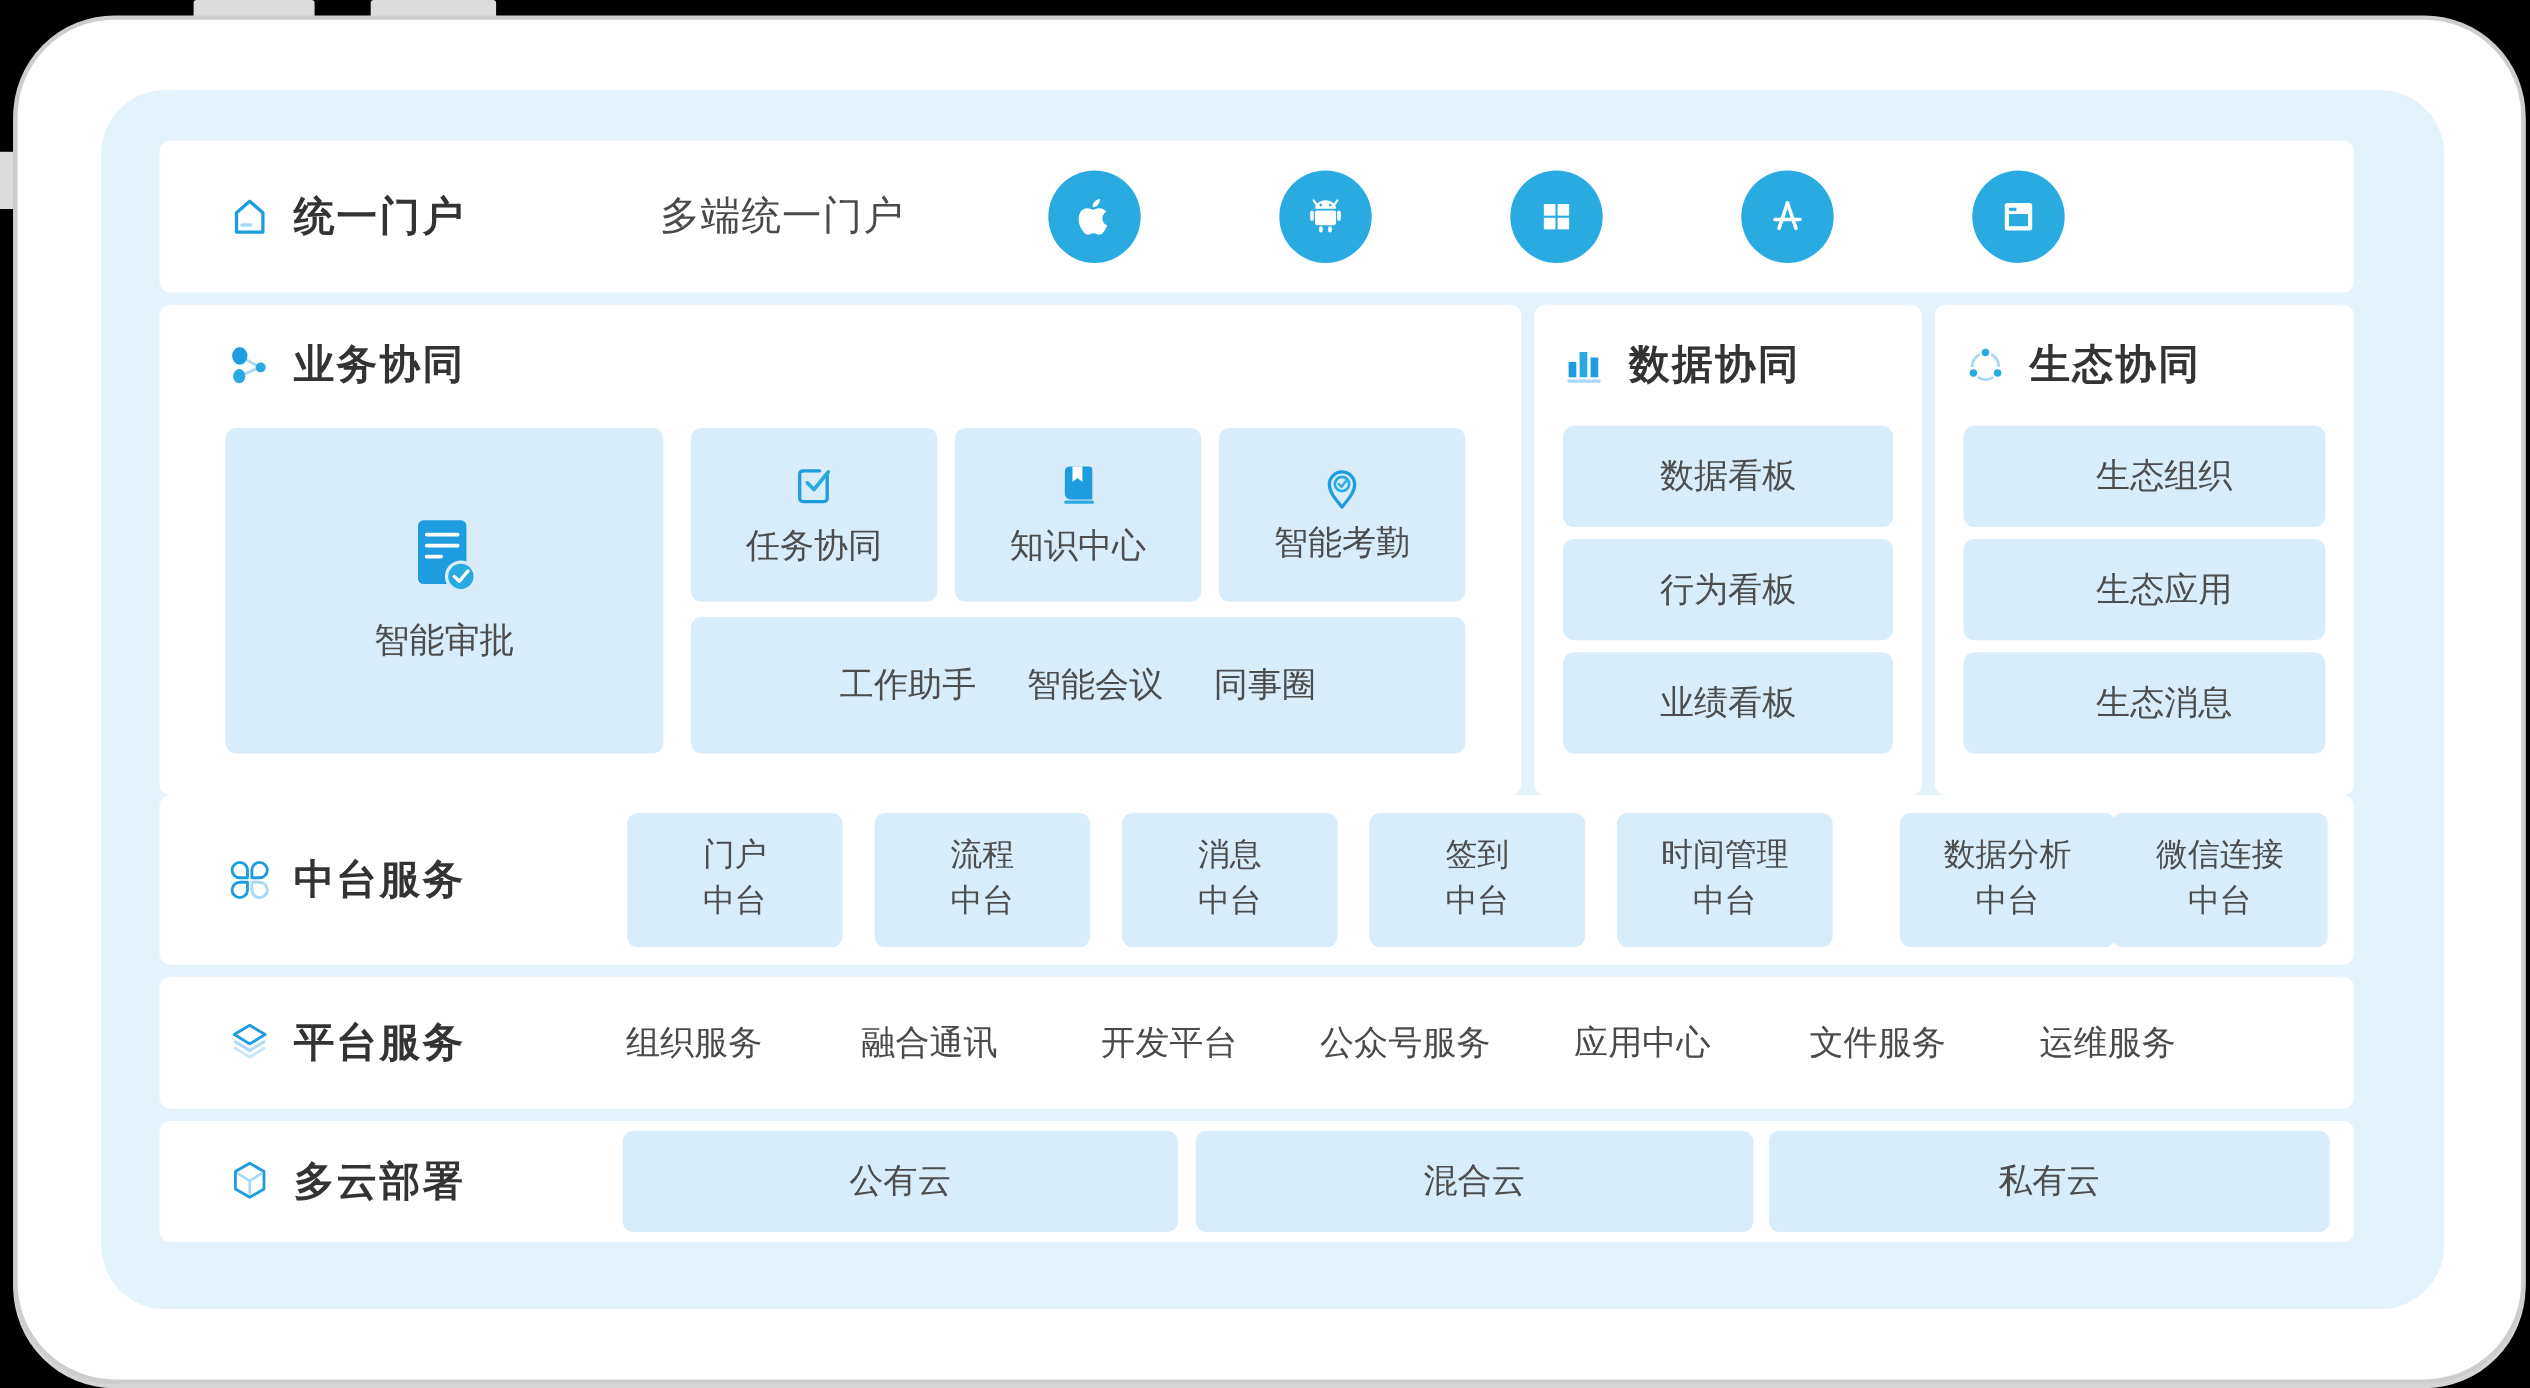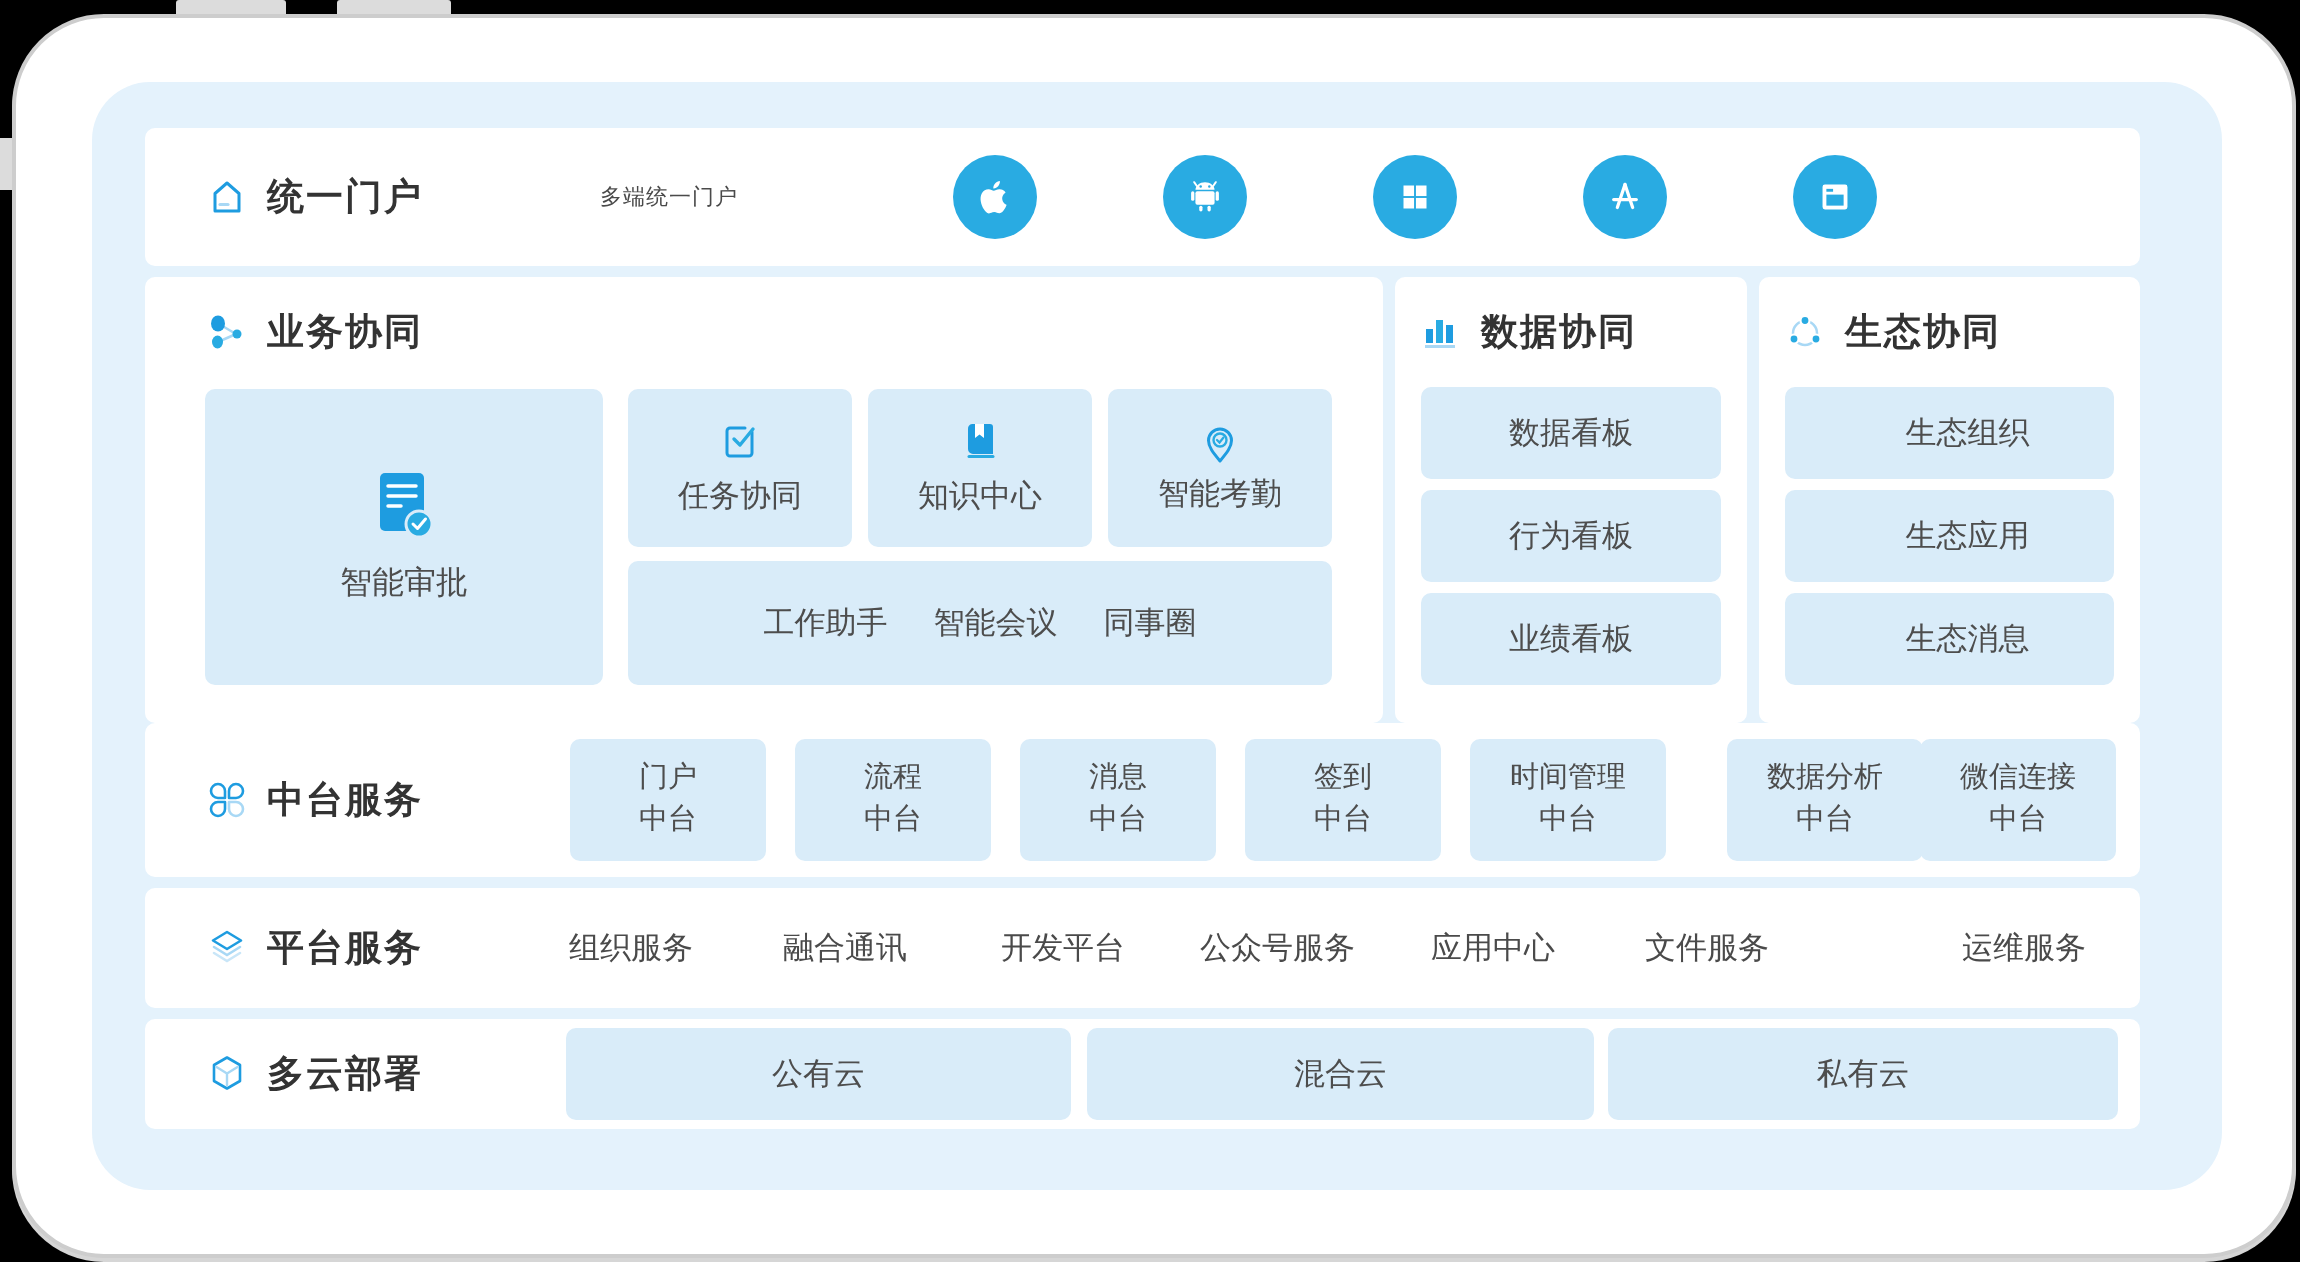--- a/index.html
+++ b/index.html
@@ -20,21 +20,21 @@
   .panel{position:relative;background:#fff;border-radius:10px;height:446px;box-sizing:border-box;}
   .sec-head{position:absolute;display:flex;align-items:center;gap:20px;}
   .sec-title{font-size:37px;font-weight:700;color:#333;letter-spacing:2px;white-space:nowrap;}
   .card{position:absolute;background:#D9ECF9;border-radius:10px;color:#4d4d4d;
     display:flex;align-items:center;justify-content:center;font-size:31px;box-sizing:border-box;}
   .card.col{flex-direction:column;}
   
   .portal{height:138px;}
   .portal .sec-head{left:62px;top:50%;transform:translateY(-50%);}
   .portal-sub{position:absolute;left:455px;top:50%;transform:translateY(-50%);
-    font-size:22px;color:#4a4a4a;letter-spacing:1px;}
+    font-size:36px;color:#4a4a4a;letter-spacing:1px;}
   .platform-circles{position:absolute;left:808px;top:50%;transform:translateY(-50%);
     display:flex;gap:126px;}
   .pcircle{width:84px;height:84px;border-radius:50%;background:#29ABE2;
     display:flex;align-items:center;justify-content:center;}
   
   .p-business{width:1238px;}
   .p-business .sec-head{left:62px;top:30px;}
   .p-data{width:352px;}
   .p-data .sec-head{left:26px;top:30px;}
   .p-eco{width:381px;}
@@ -50,21 +50,21 @@
   
   .middle{height:154px;}
   .middle .sec-head,.platform .sec-head,.cloud .sec-head{left:62px;top:50%;transform:translateY(-50%);}
   .mcard{top:16px;width:196px;height:122px;font-size:29px;line-height:42px;text-align:center;flex-direction:column;}
   .m0{left:425px;} .m1{left:650px;} .m2{left:875px;} .m3{left:1100px;}
   .m4{left:1325px;} .m5{left:1582px;} .m6{left:1775px;}
   
   .platform{height:120px;}
   .pitem{position:absolute;top:50%;transform:translateY(-50%);font-size:31px;color:#4a4a4a;white-space:nowrap;}
   .pi0{left:424px;} .pi1{left:638px;} .pi2{left:856px;} .pi3{left:1055px;}
-  .pi4{left:1286px;} .pi5{left:1500px;} .pi6{left:1817px;text-align:center;}
+  .pi4{left:1286px;} .pi5{left:1500px;} .pi6{left:1709px;text-align:center;}
   
   .cloud{height:110px;}
   .ccard{top:9px;height:92px;}
   .c0{left:421px;width:505px;} .c1{left:942px;width:507px;} .c2{left:1463px;width:510px;}
   .iconbox{display:flex;align-items:center;justify-content:center;}
 </style>
 </head>
 <body>
 
 <div class="stage">

